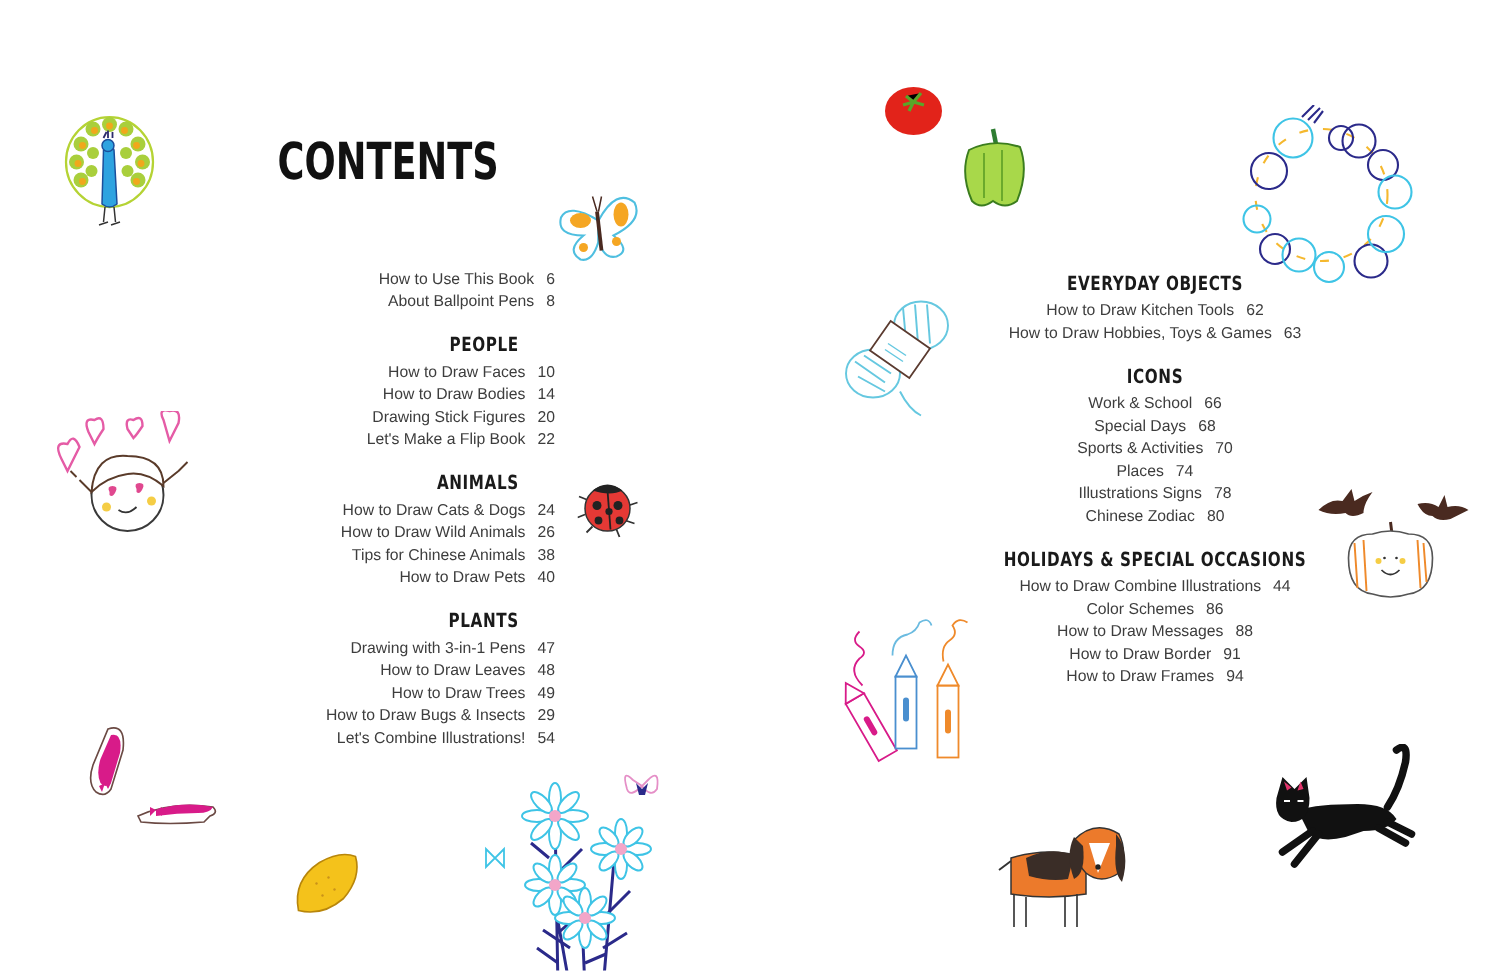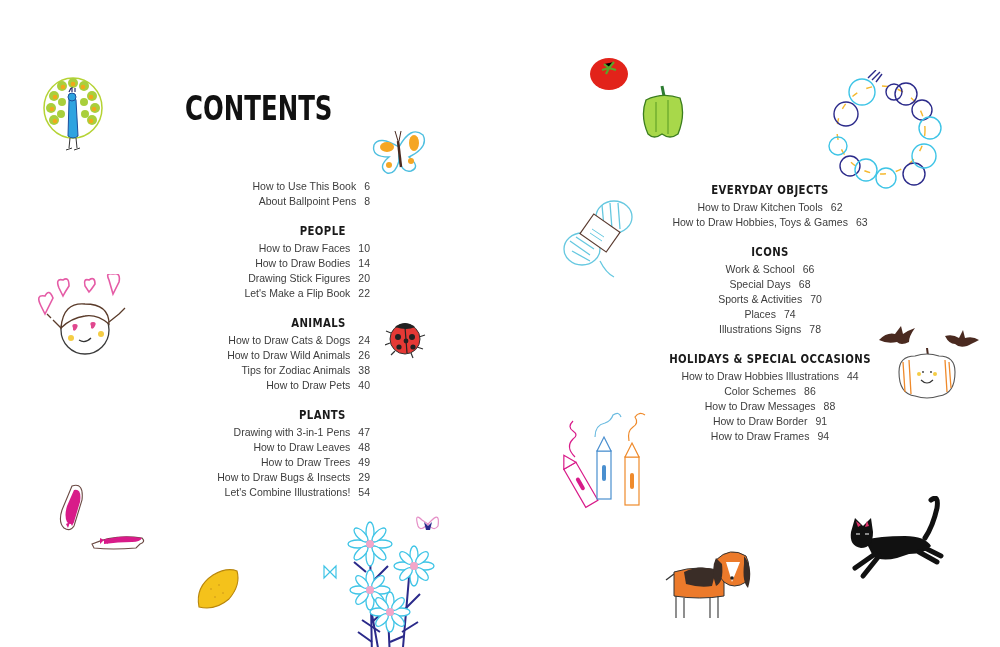--- a/index.html
+++ b/index.html
@@ -38,21 +38,21 @@
       <div class="entry"><span>How to Draw Bodies</span><span class="num">14</span></div>
       <div class="entry italic"><span>Drawing Stick Figures</span><span class="num">20</span></div>
       <div class="entry italic"><span>Let's Make a Flip Book</span><span class="num">22</span></div>
     </div>
     <div class="gap"></div>
 
     <div class="section">
       <div class="section-heading">ANIMALS</div>
       <div class="entry"><span>How to Draw Cats &amp; Dogs</span><span class="num">24</span></div>
       <div class="entry"><span>How to Draw Wild Animals</span><span class="num">26</span></div>
-      <div class="entry italic"><span>Tips for Zodiac Animals</span><span class="num">38</span></div>
+      <div class="entry italic"><span>Tips for Chinese Animals</span><span class="num">38</span></div>
       <div class="entry"><span>How to Draw Pets</span><span class="num">40</span></div>
     </div>
     <div class="gap"></div>
 
     <div class="section">
       <div class="section-heading">PLANTS</div>
       <div class="entry italic"><span>Drawing with 3-in-1 Pens</span><span class="num">47</span></div>
       <div class="entry"><span>How to Draw Leaves</span><span class="num">48</span></div>
       <div class="entry"><span>How to Draw Trees</span><span class="num">49</span></div>
       <div class="entry"><span>How to Draw Bugs &amp; Insects</span><span class="num">29</span></div>
@@ -227,26 +227,27 @@
     </div>
     <div class="gap"></div>
 
     <div class="section">
       <div class="section-heading">ICONS</div>
       <div class="entry"><span>Work &amp; School</span><span class="num">66</span></div>
       <div class="entry"><span>Special Days</span><span class="num">68</span></div>
       <div class="entry"><span>Sports &amp; Activities</span><span class="num">70</span></div>
       <div class="entry"><span>Places</span><span class="num">74</span></div>
       <div class="entry"><span>Illustrations Signs</span><span class="num">78</span></div>
+      <div class="entry"><span>Chinese Zodiac</span><span class="num">80</span></div>
     </div>
     <div class="gap"></div>
 
     <div class="section">
       <div class="section-heading">HOLIDAYS &amp; SPECIAL OCCASIONS</div>
-      <div class="entry"><span>How to Draw Hobbies Illustrations</span><span class="num">44</span></div>
+      <div class="entry"><span>How to Draw Combine Illustrations</span><span class="num">44</span></div>
       <div class="entry italic"><span>Color Schemes</span><span class="num">86</span></div>
       <div class="entry"><span>How to Draw Messages</span><span class="num">88</span></div>
       <div class="entry"><span>How to Draw Border</span><span class="num">91</span></div>
       <div class="entry"><span>How to Draw Frames</span><span class="num">94</span></div>
     </div>
   </div>
 
   <svg class="illus" style="left:88px;top:42px" width="42" height="38" viewBox="0 0 42 38">
     <ellipse cx="21" cy="20" rx="19" ry="16" fill="#e2231a"></ellipse>
     <path d="M16 10 L21 14 L26 8 M21 14 L18 20 M21 14 L28 16 M21 14 L14 16" stroke="#5aa629" stroke-width="2.2"></path>

